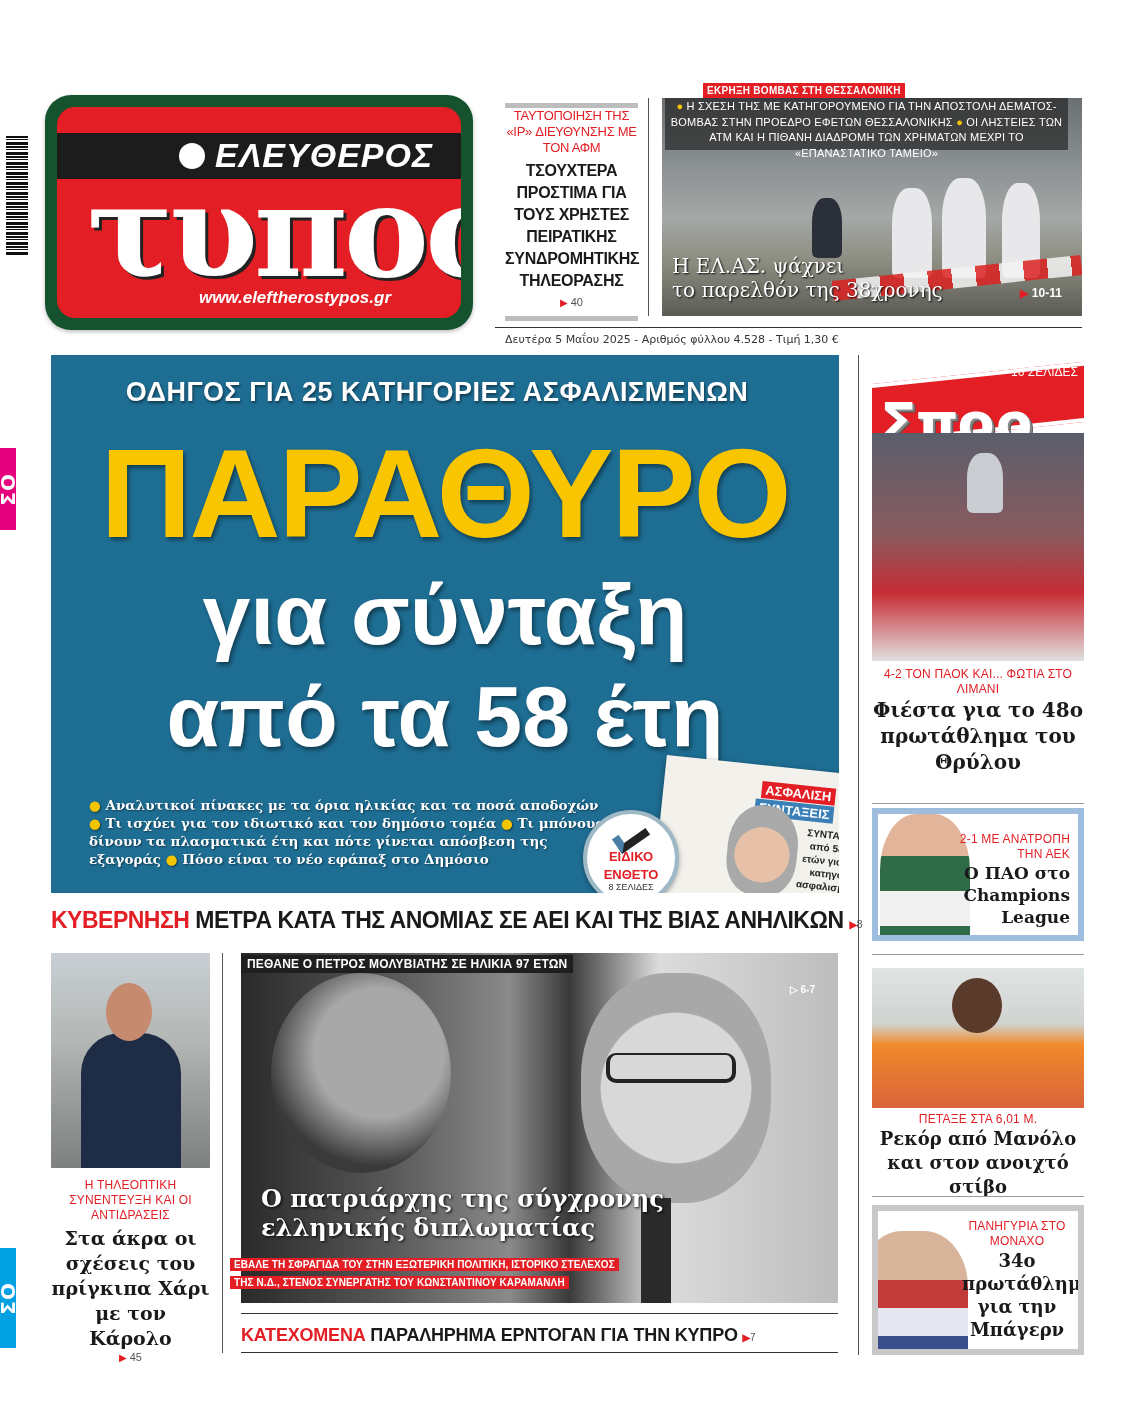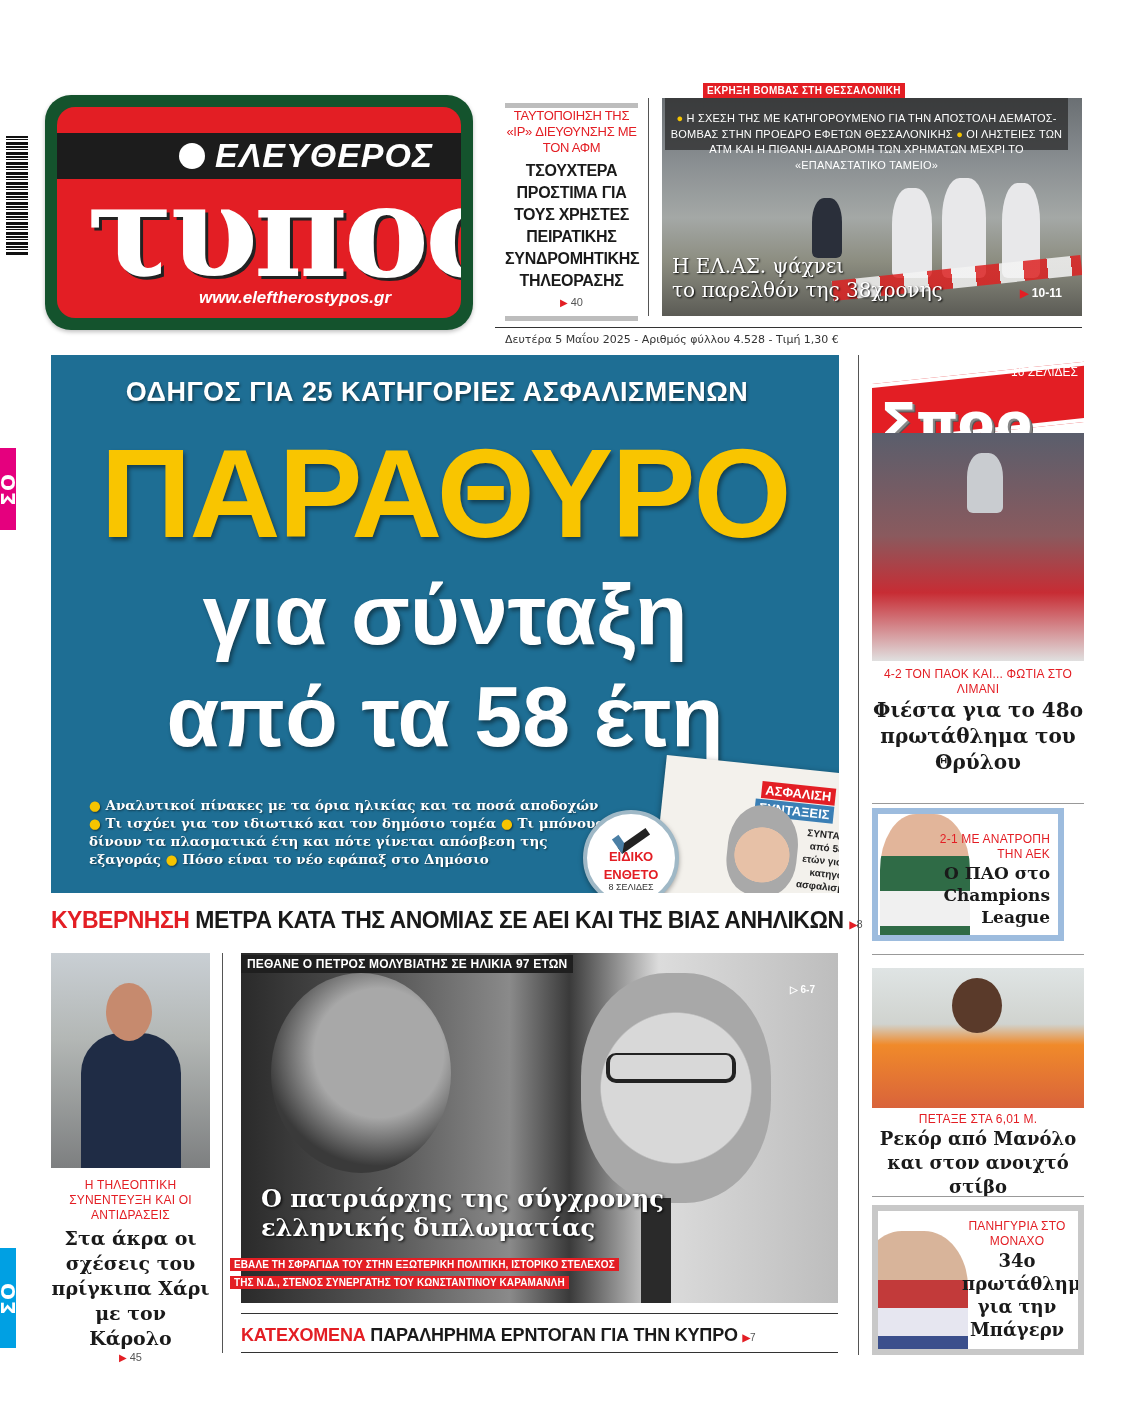--- a/index.html
+++ b/index.html
@@ -29,21 +29,21 @@
   .teaser .headline { font-size: 16px; line-height: 22px; font-weight: bold; margin-top: 4px; letter-spacing: -0.3px; }
   .teaser .page { font-size: 11px; color: #555; margin-top: 4px; }
   .arrow { color: #e31e24; font-size: 10px; }
   .vsep { background: #555; width: 1px; }
 
   
   .bomb { left: 662px; top: 98px; width: 420px; height: 218px; background: linear-gradient(180deg, #6a6f73 0%, #8a8f92 30%, #a4a8a6 55%, #8c8d80 75%, #5b5b55 100%); overflow: hidden; }
   .bomb .tape { position: absolute; left: 170px; right: 0; top: 170px; height: 20px; background: repeating-linear-gradient(90deg, #d22 0 24px, #f3f3f3 24px 48px); transform: rotate(-6deg); opacity: .85; }
   .bomb .person { position: absolute; background: #e8e8ea; border-radius: 40% 40% 6px 6px; }
   .bomb-kicker { left: 703px; top: 83px; background: #e31e24; color: #fff; font-size: 10px; font-weight: bold; padding: 2px 4px; letter-spacing: 0.3px; }
-  .bomb-overlay { left: 665px; top: 98px; width: 403px; height: 52px; background: rgba(40,40,40,0.72); color: #fff; text-align: center; font-size: 11px; line-height: 15.5px; padding-top: 13px; letter-spacing: 0.2px; }
+  .bomb-overlay { left: 665px; top: 98px; width: 403px; height: 52px; background: rgba(40,40,40,0.72); color: #fff; text-align: center; font-size: 11px; line-height: 15.5px; padding-top: 1px; letter-spacing: 0.2px; }
   .ydot { color: #f5c400; }
   .bomb-title { left: 672px; top: 254px; color: #fff; font-family: "DejaVu Serif", serif; font-weight: normal; font-size: 20px; line-height: 24px; text-shadow: 1px 1px 2px #000; }
   .bomb-page { left: 1020px; top: 286px; color: #fff; font-weight: bold; font-size: 12px; }
 
   .hrule { background: #333; height: 1px; }
   .dateline { left: 505px; top: 333px; font-size: 11px; color: #333; font-family: "DejaVu Sans", sans-serif; }
 
   
   .main { left: 51px; top: 355px; width: 788px; height: 538px; background: #1e6e94; overflow: hidden; }
   .main .kicker { position: absolute; left: 0; right: 16px; top: 22px; text-align: center; color: #fff; font-weight: bold; font-size: 27px; letter-spacing: 0.5px; text-shadow: 1px 2px 3px rgba(0,0,0,0.5); }
@@ -93,21 +93,21 @@
   .sport-head { left: 872px; top: 355px; width: 212px; height: 78px; overflow: hidden; }
   .sport-head .band { position: absolute; left: -10px; right: -10px; top: 18px; height: 60px; background: #e31e24; transform: rotate(-6deg); border-top: 4px solid #fff; border-bottom: 4px solid #fff; }
   .sport-head .word { position: absolute; left: 8px; top: 8px; font-family: "DejaVu Sans", sans-serif; font-weight: bold; font-size: 54px; color: #fff; text-shadow: 2px 2px 0 #888, 3px 3px 0 #555; letter-spacing: -1px; line-height: 1; margin-top: 33px; }
   .sport-head .pages { position: absolute; right: 6px; top: 10px; color: #fff; font-weight: normal; font-size: 12px; }
   .sport-photo1 { left: 872px; top: 433px; width: 212px; height: 228px; background: linear-gradient(180deg, #5a5e6c 0%, #8a5a5e 45%, #c72c34 70%, #e0e0e0 100%); overflow: hidden; }
   .sport-photo1 .trophy { position: absolute; left: 95px; top: 20px; width: 36px; height: 60px; background: #c9ccd0; border-radius: 40% 40% 6px 6px; }
   .sport-item { text-align: center; }
   .sport-item .kicker { color: #e31e24; font-size: 12px; line-height: 15px; letter-spacing: 0.2px; }
   .sport-item .headline { font-family: "DejaVu Serif", serif; font-weight: bold; font-size: 20px; line-height: 26px; }
   .sport-rule { left: 872px; width: 212px; height: 1px; background: #999; }
-  .box-blue { left: 872px; top: 808px; width: 192px; height: 133px; border: 6px solid #9dbcde; background: #fff; overflow: hidden; }
+  .box-blue { left: 872px; top: 808px; width: 212px; height: 133px; border: 6px solid #9dbcde; background: #fff; overflow: hidden; }
   .box-blue .player { position: absolute; left: 2px; top: 0; width: 90px; height: 140px; background: linear-gradient(180deg, #e2b59a 0 30%, #2f6b46 30% 55%, #f0f0f0 55% 80%, #2f6b46 80%); border-radius: 40% 40% 0 0; }
   .box-grey { left: 872px; top: 1205px; width: 212px; height: 150px; border: 6px solid #c8c8c8; background: #fff; overflow: hidden; }
   .box-grey .player { position: absolute; left: -20px; top: 20px; width: 110px; height: 140px; background: linear-gradient(180deg, #d8b49a 0 35%, #c23a3a 35% 55%, #e6e6f0 55% 75%, #3b4f8c 75%); border-radius: 40% 40% 0 0; }
   .sport-photo3 { left: 872px; top: 968px; width: 212px; height: 140px; background: linear-gradient(180deg, #dfe4e4 0%, #d0d3cf 40%, #f08a2a 55%, #d9633b 100%); overflow: hidden; }
   .sport-photo3 .head { position: absolute; left: 80px; top: 10px; width: 50px; height: 55px; background: #5a3a2a; border-radius: 50%; }
 </style>
 </head>
 <body>
 
 <div class="side-tab" style="top:448px;height:82px;background:#e5007e;">

